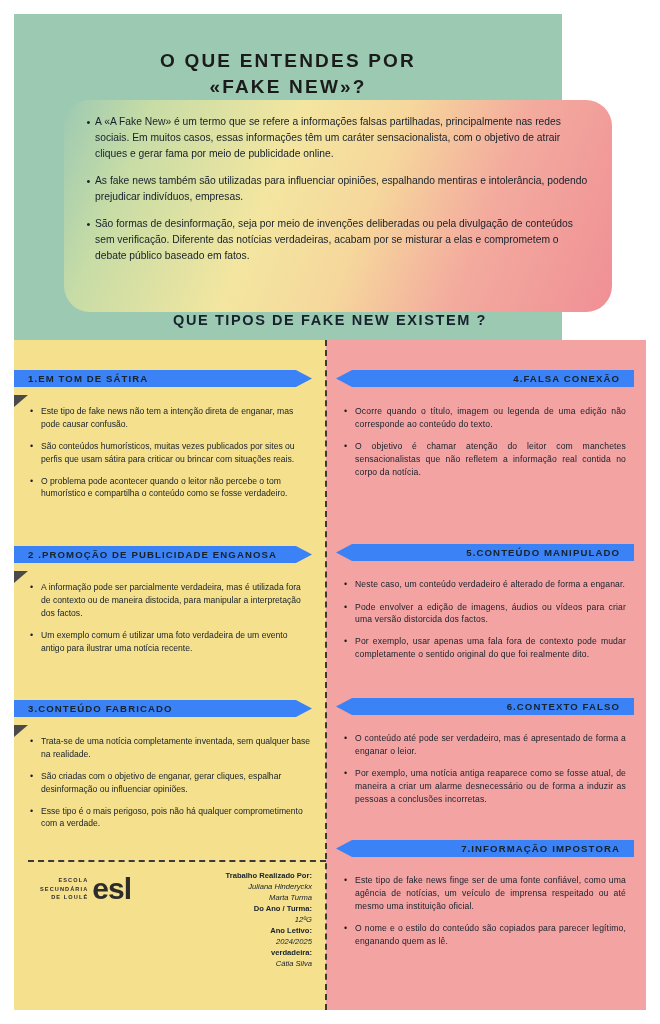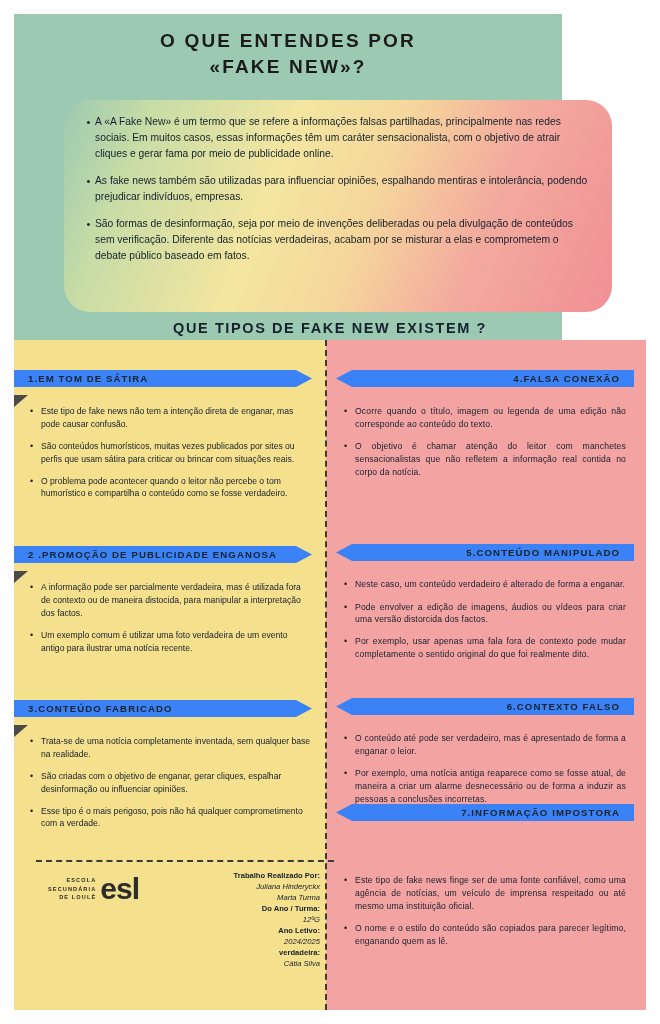--- a/index.html
+++ b/index.html
@@ -22,21 +22,21 @@
   }
   
   .header {
     position: absolute;
     left: 14px;
     top: 14px;
     width: 548px;
     height: 326px;
     background: #9cc9b2;
     box-sizing: border-box;
-    padding-top: 14px;
+    padding-top: 34px;
   }
   .header-title {
     text-align: center;
     font-weight: bold;
     font-size: 19px;
     letter-spacing: 2.2px;
     color: #1b1b1b;
     line-height: 1.35;
     text-transform: uppercase;
     padding: 0 30px;
@@ -68,21 +68,21 @@
     text-align: center;
     font-size: 11px;
     line-height: 1.55;
   }
   .bullet-row .txt {
     flex: 1 1 auto;
   }
   .subtitle {
     position: absolute;
     left: 0;
-    top: 306px;
+    top: 298px;
     width: 632px;
     text-align: center;
     font-weight: bold;
     font-size: 14.5px;
     letter-spacing: 1.6px;
     color: #16222c;
     text-transform: uppercase;
   }
   
   .col-left {
@@ -175,21 +175,21 @@
   .blist.left .item .txt {
     text-align: left;
   }
   .blist.right .item .txt {
     text-align: justify;
     letter-spacing: 0.15px;
   }
   
   .footer {
     position: absolute;
-    left: 22px;
+    left: 14px;
     top: 860px;
     width: 312px;
     height: 150px;
     box-sizing: border-box;
   }
   .footer-line {
     position: absolute;
     left: 14px;
     top: 0;
     width: 298px;
@@ -362,21 +362,21 @@
     <div class="item">
       <span class="dot">•</span>
       <span class="txt">O conteúdo até pode ser verdadeiro, mas é apresentado de forma a enganar o leior.</span>
     </div>
     <div class="item">
       <span class="dot">•</span>
       <span class="txt">Por exemplo, uma notícia antiga reaparece como se fosse atual, de maneira a criar um alarme desnecessário ou de forma a induzir as pessoas a conclusões incorretas.</span>
     </div>
   </div>
 
-  <div class="banner banner-right" style="top:804px;">
+  <div class="banner banner-right" style="top:840px;">
     <span class="label">7.Informação impostora</span>
   </div>
   <div class="blist right" style="left:344px; top:874px; width:282px;">
     <div class="item">
       <span class="dot">•</span>
       <span class="txt">Este tipo de fake news finge ser de uma fonte confiável, como uma agência de notícias, um veículo de imprensa respeitado ou até mesmo uma instituição oficial.</span>
     </div>
     <div class="item">
       <span class="dot">•</span>
       <span class="txt">O nome e o estilo do conteúdo são copiados para parecer legítimo, enganando quem as lê.</span>

